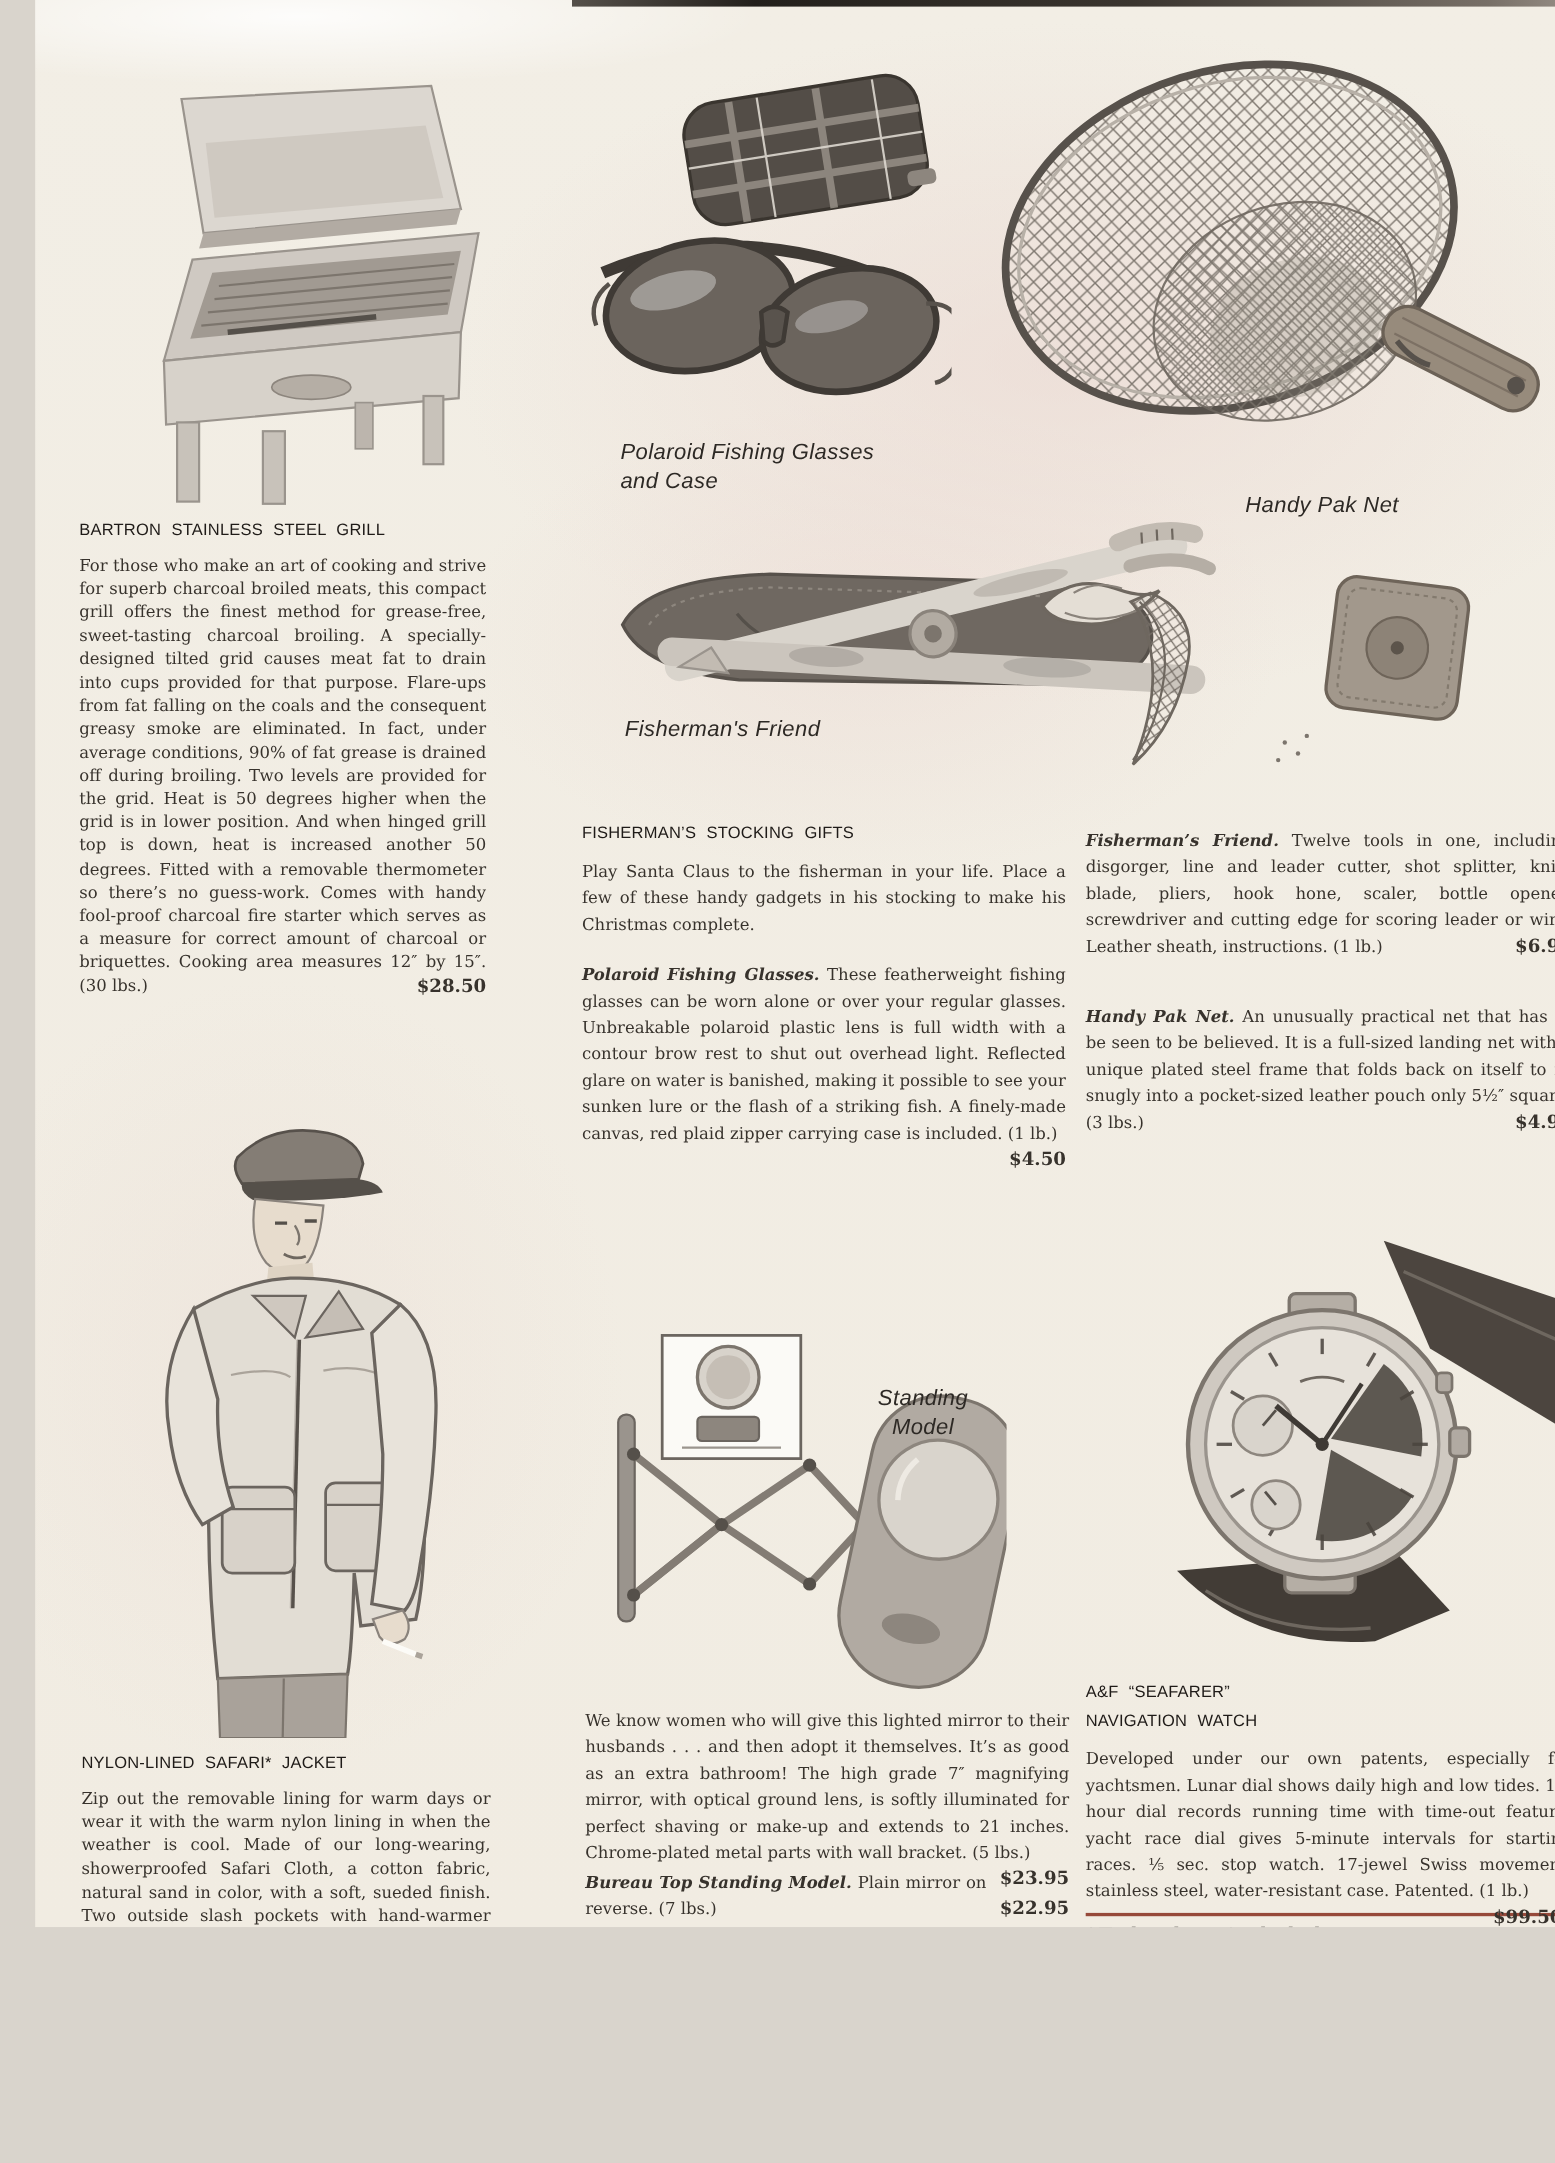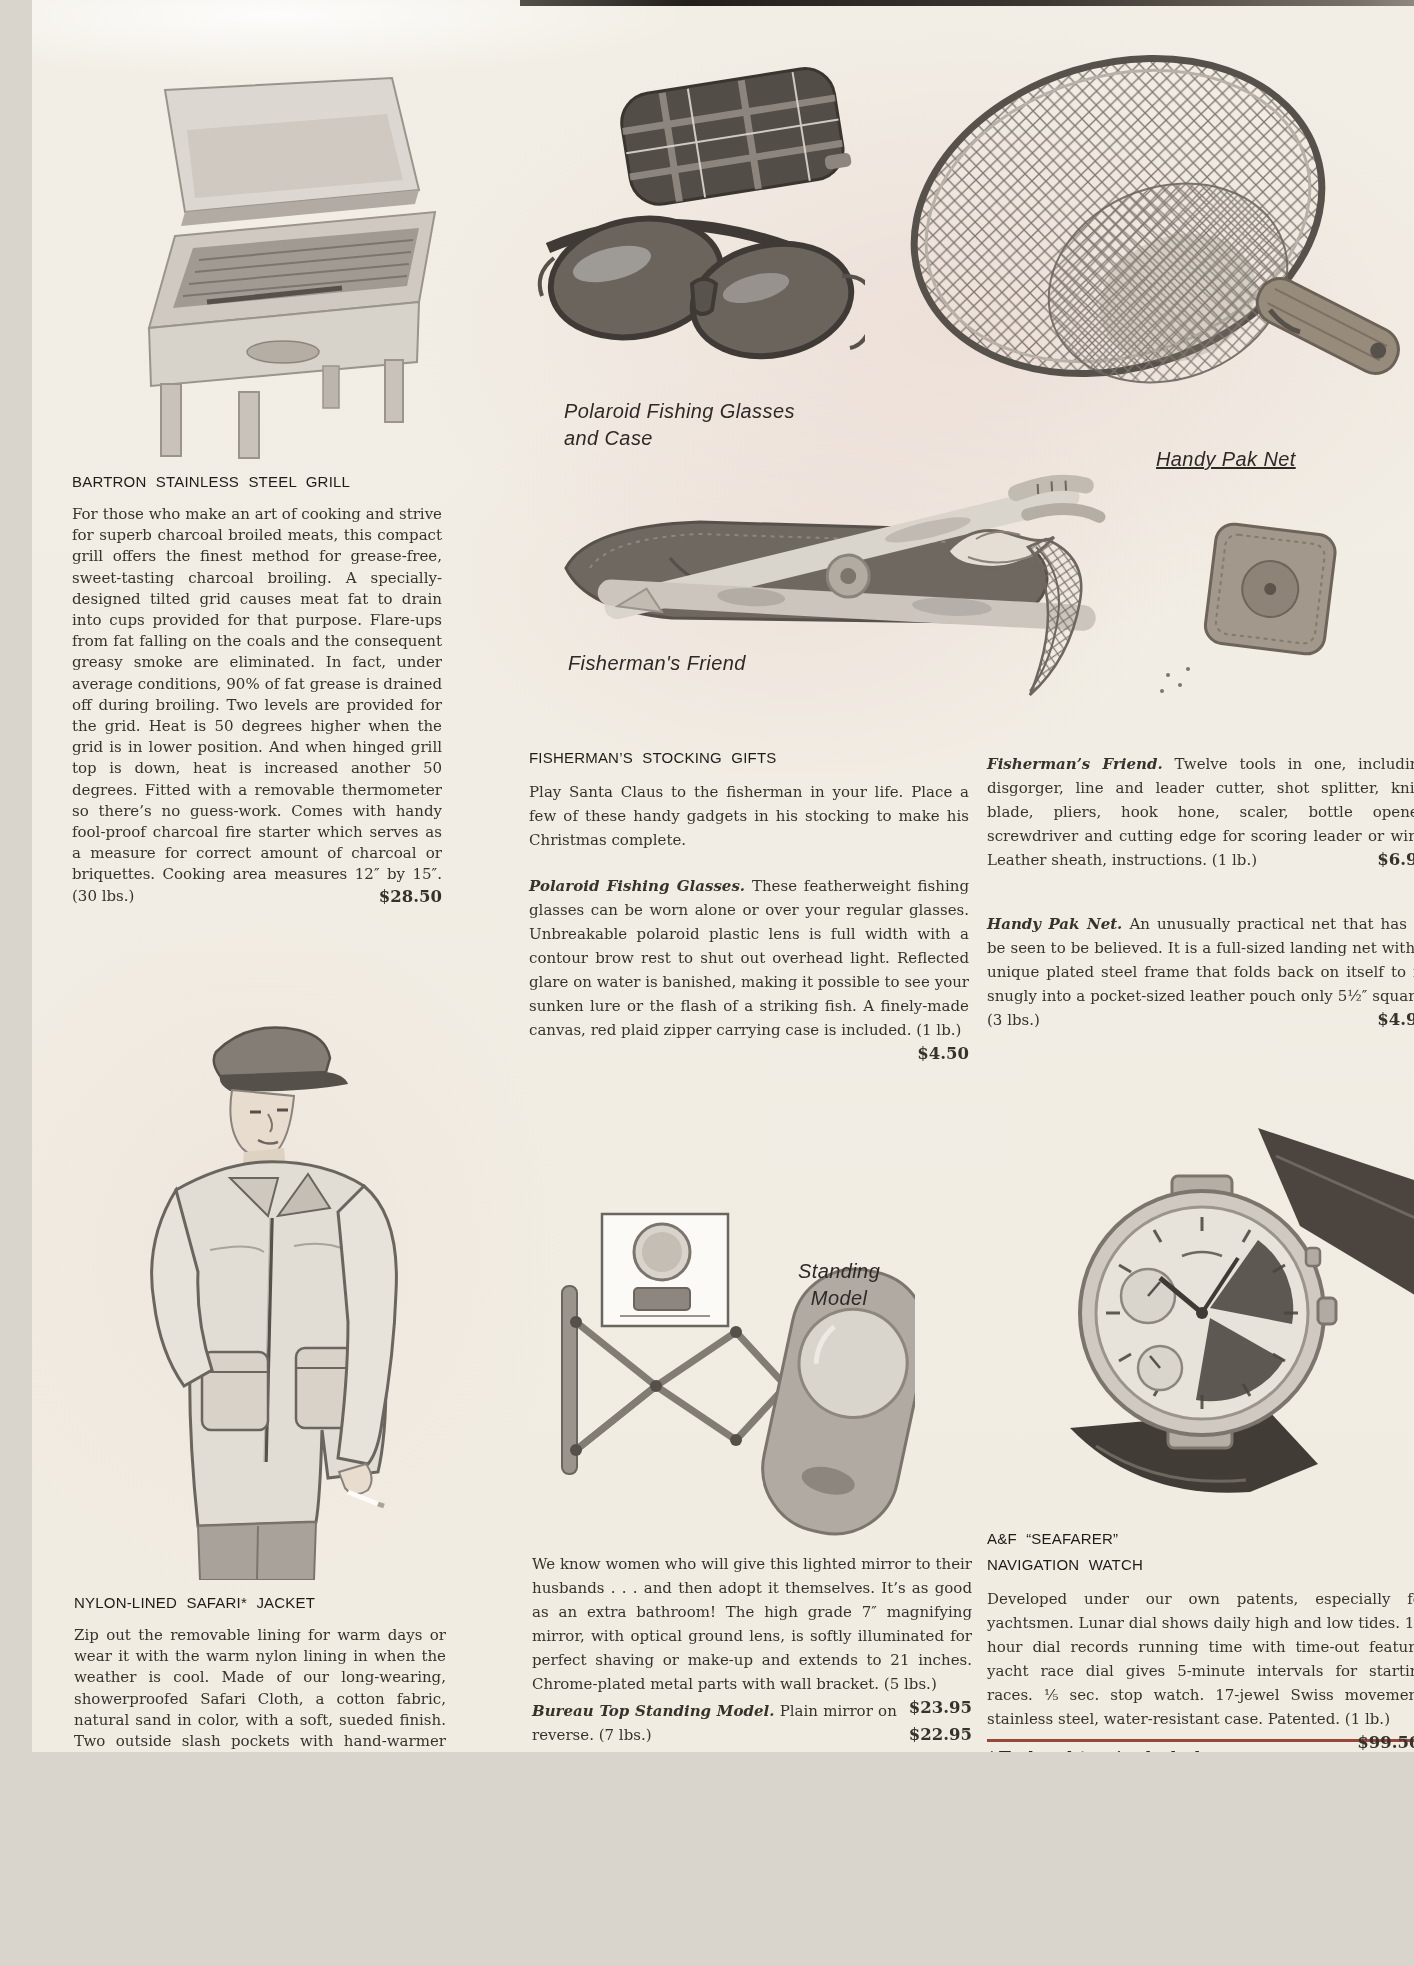--- a/index.html
+++ b/index.html
@@ -267,21 +267,21 @@
       <line x1="202" y1="185" x2="160" y2="150" stroke="#3f3a35" stroke-width="5"></line>
       <line x1="202" y1="185" x2="238" y2="130" stroke="#3f3a35" stroke-width="4"></line>
       <circle cx="202" cy="185" r="6" fill="#3f3a35"></circle>
       <rect x="318" y="170" width="18" height="26" rx="5" fill="#b1aaa2" stroke="#7c756d" stroke-width="3"></rect>
       <rect x="306" y="120" width="14" height="18" rx="4" fill="#b1aaa2" stroke="#7c756d" stroke-width="2.5"></rect>
     </svg>
   </figure>
 
   <div class="caption" style="left:532px;top:398px;">Polaroid Fishing Glasses
 and Case</div>
-  <div class="caption" style="left:1124px;top:446px;text-decoration:underline;">Handy Pak Net</div>
+  <div class="caption" style="left:1100px;top:446px;">Handy Pak Net</div>
   <div class="caption" style="left:536px;top:650px;">Fisherman's Friend</div>
   <div class="caption" style="left:766px;top:1258px;text-align:center;">Standing
 Model</div>
 
   <div class="sec small" style="left:40px;top:469px;width:370px;">
     <h2 class="head">BARTRON STAINLESS STEEL GRILL</h2>
     <p class="bt"><span>For those who make an art of cooking and strive for superb charcoal broiled meats, this compact grill offers the finest method for grease-free, sweet-tasting charcoal broiling. A specially-designed tilted grid causes meat fat to drain into cups provided for that purpose. Flare-ups from fat falling on the coals and the consequent greasy smoke are eliminated. In fact, under average conditions, 90% of fat grease is drained off during broiling. Two levels are provided for the grid. Heat is 50 degrees higher when the grid is in lower position. And when hinged grill top is down, heat is increased another 50 degrees. Fitted with a removable thermometer so there’s no guess-work. Comes with handy fool-proof charcoal fire starter which serves as a measure for correct amount of charcoal or briquettes. Cooking area measures 12″ by 15″. (30 lbs.)</span><span class="price">$28.50</span></p>
   </div>
 
   <div class="sec large" style="left:497px;top:745px;width:440px;">

